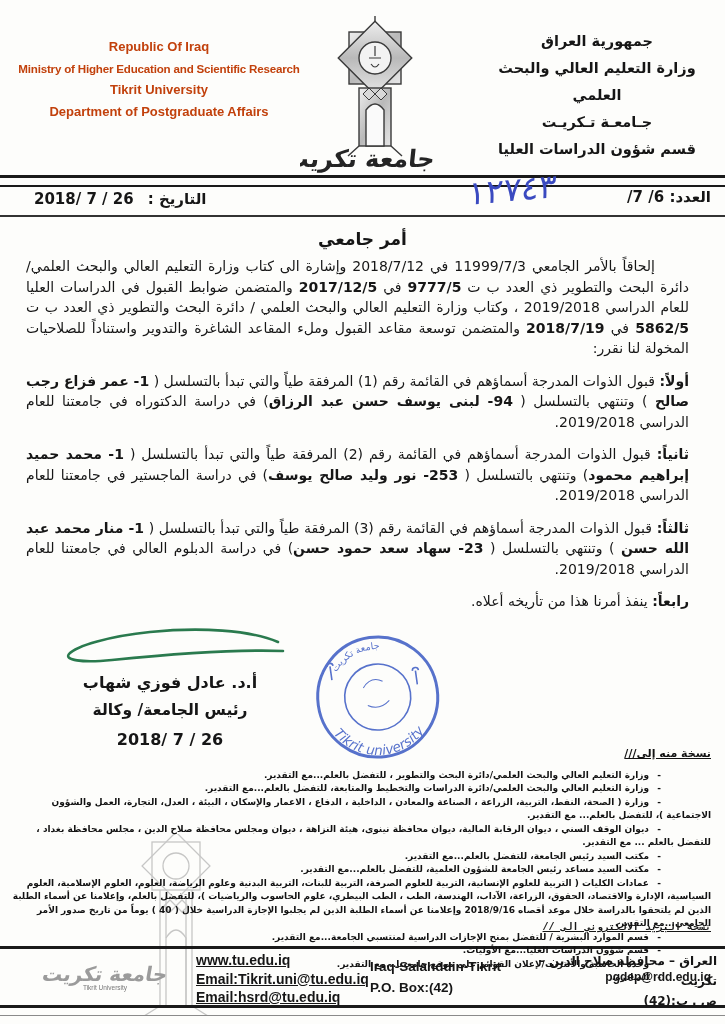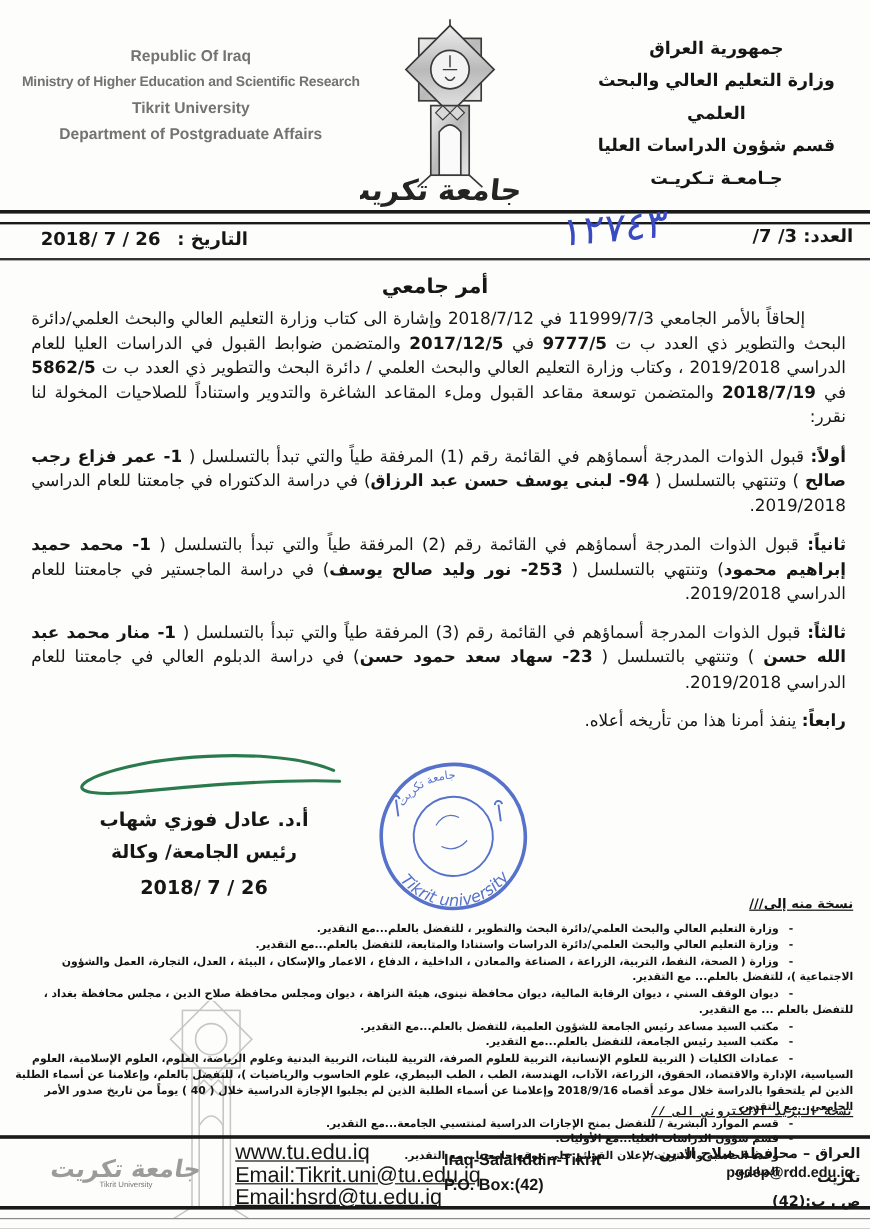--- a/index.html
+++ b/index.html
@@ -2,42 +2,42 @@
 <html lang="ar"><head>
 <meta charset="utf-8">
 <style>
   html,body{margin:0;padding:0;background:#888;}
   .page{position:relative;width:725px;height:1024px;margin:0 auto;background:#fdfdfb;
         font-family:"DejaVu Sans",sans-serif;color:#161616;overflow:hidden;}
 
   
   .hdr-en{position:absolute;left:4px;top:36px;width:310px;text-align:center;
           font-family:"Liberation Sans",sans-serif;font-weight:700;font-size:13px;
-          line-height:21.5px;color:#737373;}
+          line-height:21.5px;color:#c2410c;}
   .hdr-en .hline:nth-child(2){font-size:11.6px;letter-spacing:-0.2px;}
   .hdr-ar{position:absolute;right:6px;top:28px;width:244px;text-align:center;direction:rtl;
           font-weight:700;font-size:14.5px;line-height:27px;}
   .logo{position:absolute;left:300px;top:14px;width:150px;height:162px;}
 
   
   .rule-top{position:absolute;left:0;right:0;top:175px;height:7px;
             border-top:3px solid #1a1a1a;border-bottom:2px solid #1a1a1a;}
   .rule-mid{position:absolute;left:0;right:0;top:215px;height:2px;background:#333;}
   .ref-num{position:absolute;right:14px;top:188px;direction:rtl;font-weight:700;font-size:15px;}
   .ref-hand{position:absolute;right:168px;top:170px;color:#3a4ac0;font-size:33px;
             letter-spacing:9px;transform:rotate(-5deg) skewX(-8deg);font-weight:400;}
   .ref-date{position:absolute;left:34px;top:190px;font-weight:700;font-size:15px;
             display:flex;gap:14px;align-items:baseline;}
 
   
   .doc-title{position:absolute;left:0;right:0;top:229px;text-align:center;direction:rtl;
              font-weight:700;font-size:17px;}
   .body-text{position:absolute;left:26px;right:20px;top:256px;direction:rtl;
              text-align:justify;font-size:14px;line-height:20.5px;}
-  .para{margin:0 0 12px 0;}
+  .para{margin:0 16px 12px 0;}
   .intro{text-indent:34px;}
   .b{font-weight:700;}
 
   
   .sig-block{position:absolute;left:42px;top:624px;width:256px;text-align:center;direction:rtl;z-index:2;}
   .sig-name{font-weight:700;font-size:16px;margin-top:1px;}
   .sig-title{font-weight:700;font-size:15.5px;margin-top:9px;}
   .sig-date{font-weight:700;font-size:16px;margin-top:11px;direction:ltr;}
   .stamp{position:absolute;left:301px;top:624px;width:154px;height:150px;
          transform:rotate(-8deg);opacity:.92;z-index:1;}
@@ -53,21 +53,21 @@
   .dist-email{position:absolute;right:14px;top:934px;direction:ltr;font-family:"Liberation Sans",sans-serif;
         font-weight:700;font-size:12px;z-index:2;margin-top:36px;}
 
   
   .footer-rule{position:absolute;left:0;right:0;top:946px;height:3px;background:#1a1a1a;z-index:1;}
   .f-ar{position:absolute;right:8px;top:951px;width:215px;text-align:right;direction:rtl;
         font-weight:700;font-size:12px;line-height:20px;z-index:2;}
   .f-en{position:absolute;left:370px;top:956px;width:190px;font-family:"Liberation Sans",sans-serif;
         font-weight:700;font-size:13.5px;line-height:21px;z-index:2;}
   .f-links{position:absolute;left:196px;top:951px;font-family:"Liberation Sans",sans-serif;
-        font-weight:400;font-size:18px;line-height:18.5px;z-index:2;}
+        font-weight:700;font-size:14px;line-height:18.5px;z-index:2;}
   .f-links .flink{text-decoration:underline;}
   .f-logo{position:absolute;left:30px;top:962px;width:150px;text-align:center;color:#9b9b9b;z-index:2;}
   .f-logo-ar{font-weight:700;font-size:20px;transform:skewX(-10deg);direction:rtl;}
   .f-logo-cap{font-size:6.5px;color:#777;font-family:"Liberation Sans",sans-serif;margin-top:-2px;}
   .bottom-rule{position:absolute;left:0;right:0;top:1005px;height:7px;
         border-top:3px solid #1a1a1a;border-bottom:1px solid #8a8a8a;z-index:1;}
 
   .watermark{position:absolute;left:86px;top:834px;width:190px;height:182px;opacity:.55;z-index:0;}
 </style>
 </head>
@@ -100,26 +100,26 @@
       <path d="M66 132 V96 Q75 84 84 96 V132 Z" fill="#fafafa"></path>
       <path d="M63 80 l6 -6 6 6 -6 6 z M75 80 l6 -6 6 6 -6 6 z" fill="#d8d8d8" stroke-width="1"></path>
       <path d="M59 132 L48 142 M91 132 L102 142" fill="none"></path>
     </g>
     <text x="75" y="153" text-anchor="middle" font-size="24" font-weight="bold" fill="#242424" transform="skewX(-6)">جامعة تكريت</text>
   </svg>
 
   <div class="hdr-ar">
       <div class="hline">جمهورية العراق</div>
       <div class="hline">وزارة التعليم العالي والبحث العلمي</div>
+      <div class="hline">جـامعـة تـكريـت</div>
       <div class="hline">قسم شؤون الدراسات العليا</div>
-      <div class="hline">جـامعـة تـكريـت</div>
     </div>
 
   <div class="rule-top"></div>
-  <div class="ref-num">العدد: 3/ 7/</div>
+  <div class="ref-num">العدد: 6/ 7/</div>
   <div class="ref-hand">١٢٧٤٣</div>
   <div class="ref-date">
     <span>2018/ 7 / 26</span>
     <span dir="rtl">التاريخ :</span>
   </div>
   <div class="rule-mid"></div>
 
   <div class="doc-title">أمر جامعي</div>
 
   <div class="body-text">
@@ -167,25 +167,25 @@
       <path d="M80 104 Q90 88 100 104 V172"></path>
       <path d="M78 72 l6 -6 6 6 -6 6 z M90 72 l6 -6 6 6 -6 6 z"></path>
       <path d="M74 172 L58 182 M106 172 L122 182"></path>
     </g>
   </svg>
 
   <div class="dist">
     <span class="dist-heading">نسخة منه إلى///</span>
     <div class="dist-list">
         <div class="dist-item">وزارة التعليم العالي والبحث العلمي/دائرة البحث والتطوير ، للتفضل بالعلم...مع التقدير.</div>
-        <div class="dist-item">وزارة التعليم العالي والبحث العلمي/دائرة الدراسات واستنادا والمتابعة، للتفضل بالعلم...مع التقدير.</div>
+        <div class="dist-item">وزارة التعليم العالي والبحث العلمي/دائرة الدراسات والتخطيط والمتابعة، للتفضل بالعلم...مع التقدير.</div>
         <div class="dist-item">وزارة ( الصحة، النفط، التربية، الزراعة ، الصناعة والمعادن ، الداخلية ، الدفاع ، الاعمار والإسكان ، البيئة ، العدل، التجارة، العمل والشؤون الاجتماعية )، للتفضل بالعلم...  مع التقدير.</div>
         <div class="dist-item">ديوان الوقف السني ، ديوان الرقابة المالية، ديوان محافظة نينوى، هيئة النزاهة ، ديوان ومجلس محافظة صلاح الدين ، مجلس محافظة بغداد ، للتفضل بالعلم ... مع التقدير.</div>
+        <div class="dist-item">مكتب السيد رئيس الجامعة، للتفضل بالعلم...مع التقدير.</div>
         <div class="dist-item">مكتب السيد مساعد رئيس الجامعة للشؤون العلمية، للتفضل بالعلم...مع التقدير.</div>
-        <div class="dist-item">مكتب السيد رئيس الجامعة، للتفضل بالعلم...مع التقدير.</div>
         <div class="dist-item">عمادات الكليات ( التربية للعلوم الإنسانية، التربية للعلوم الصرفة، التربية للبنات، التربية البدنية وعلوم الرياضة، العلوم، العلوم الإسلامية، العلوم السياسية، الإدارة والاقتصاد، الحقوق، الزراعة، الآداب، الهندسة، الطب ، الطب البيطري، علوم الحاسوب والرياضيات )، للتفضل بالعلم، وإعلامنا عن أسماء الطلبة الذين لم يلتحقوا بالدراسة خلال موعد أقصاه 2018/9/16 وإعلامنا عن أسماء الطلبة الذين لم يجلبوا الإجازة الدراسية خلال ( 40 ) يوماً من تاريخ صدور الأمر الجامعي...مع التقدير.</div>
         <div class="dist-item">قسم الموارد البشرية / للتفضل بمنح الإجازات الدراسية لمنتسبي الجامعة...مع التقدير.</div>
         <div class="dist-item">قسم شؤون الدراسات العليا...مع الأوليات.</div>
         <div class="dist-item">وحدة الحاسبة والأنترنت/لإعلان القوائم على موقع جامعتنا...مع التقدير.</div>
         <div class="dist-item">الصادرة.</div>
       </div>
   </div>
   <div class="dist-email-label">نسخة البريد الالكتروني الى //</div>
   <div class="dist-email">pgdep@rdd.edu.iq</div>
 

